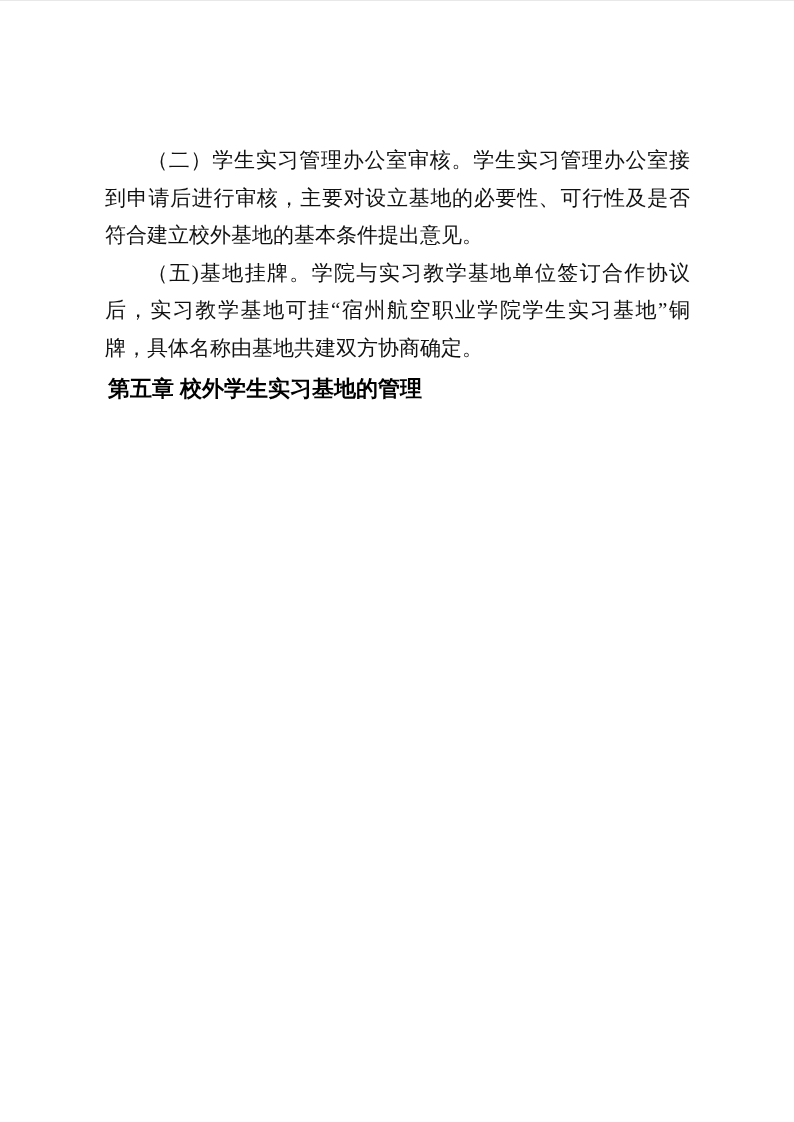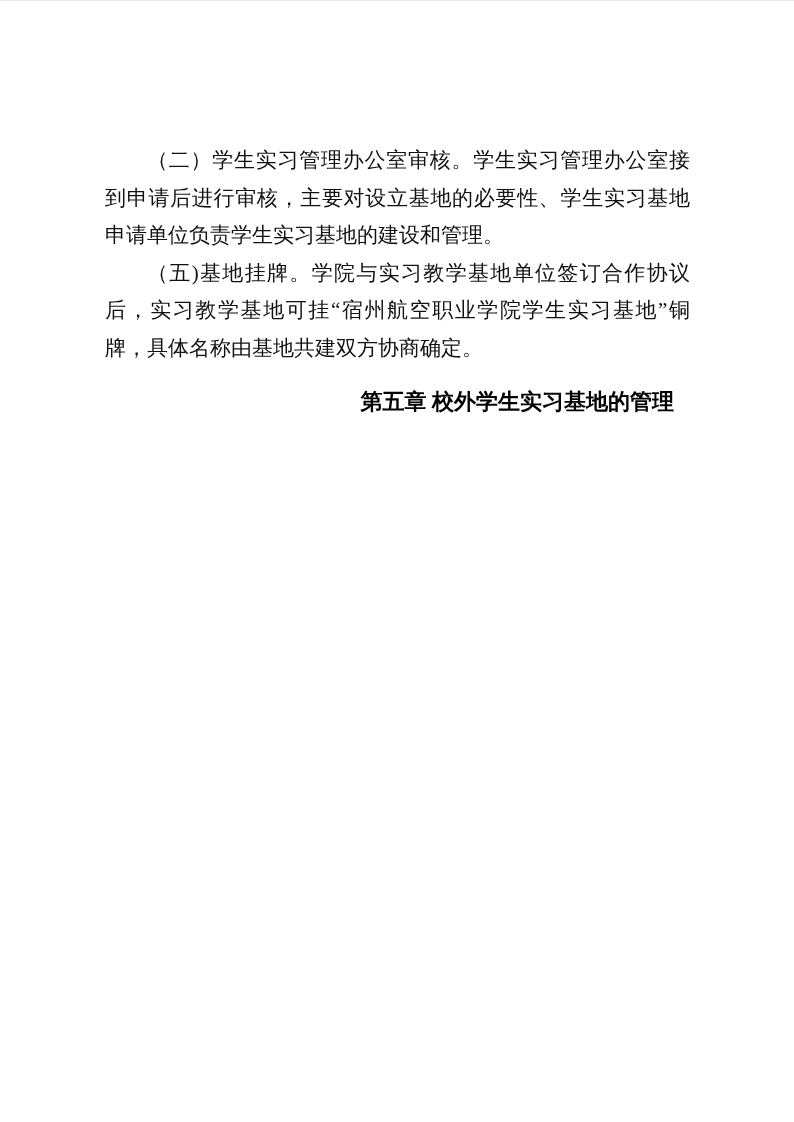--- a/index.html
+++ b/index.html
@@ -24,39 +24,39 @@
   .para {
     margin: 0;
     text-align: justify;
     text-align-last: left;
     word-break: break-all;
   }
   .para.indent {
     text-indent: 2em;
   }
   .chapter {
-    margin: 16px;
-    font-family: Liberation Serif, serif;
+    margin: 3px;
+    font-family: Liberation Sans, sans-serif;
     font-size: 22px;
     font-weight: 700;
     line-height: 37.5px;
-    text-align: right;
+    text-align: left;
     color: #000000;
   }
   .article-label {
     font-weight: 700;
     margin-right: 0.6em;
   }
 </style>
 </head>
 <body>
 
 <div class="page">
 
-  <p class="para indent">（二）学生实习管理办公室审核。学生实习管理办公室接到申请后进行审核，主要对设立基地的必要性、学生实习基地申请单位负责学生实习基地的建设和管理。</p>
+  <p class="para indent">（二）学生实习管理办公室审核。学生实习管理办公室接到申请后进行审核，主要对设立基地的必要性、可行性及是否符合建立校外基地的基本条件提出意见。</p>
 
 
 
   <p class="para indent">（五)基地挂牌。学院与实习教学基地单位签订合作协议后，实习教学基地可挂“宿州航空职业学院学生实习基地”铜牌，具体名称由基地共建双方协商确定。</p>
 
   <h2 class="chapter">第五章 校外学生实习基地的管理</h2>
 
 </div>
 
 </body></html>

